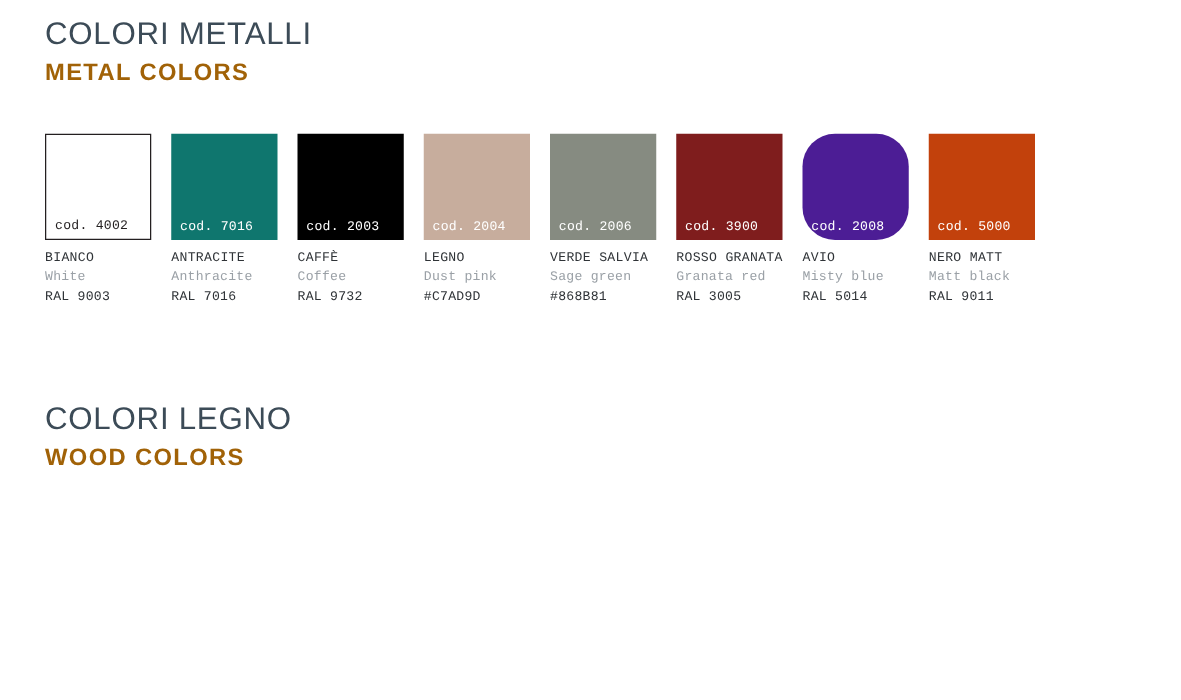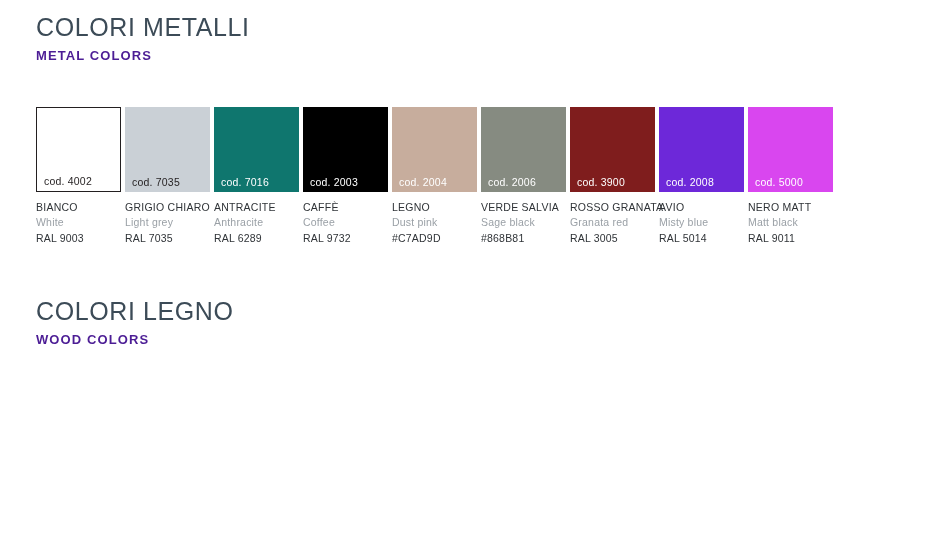--- a/index.html
+++ b/index.html
@@ -21,49 +21,50 @@
   }
 
   
   .section {
     position: absolute;
     left: 0;
     width: 895px;
     margin-left: 16px;
   }
   .section-metal { top: 0; }
-  .section-wood  { top: 284px; }
+  .section-wood  { top: 308px; }
 
   .section-head {
     padding-left: 20px;
   }
   .section-title {
     font-size: 25px;
     letter-spacing: 0.6px;
     color: #3c4b57;
     font-weight: normal;
     margin: 0;
     padding-top: 12px;
     line-height: 1.25;
   }
   .section-subtitle {
-    font-size: 13px;
+    font-size: 19px;
     letter-spacing: 1.1px;
-    color: #4c1d95;
+    color: #a16207;
     margin: 0;
     padding-top: 5px;
     line-height: 1.2;
   }
 
   
   .swatch-row {
     position: absolute;
     left: 20px;
     display: flex;
-    gap: 4px;
+    gap: 16px;
+    font-family: Liberation Mono, monospace;
   }
   .swatch-row-metal { top: 107px; }
 
   .swatch-cell {
     width: 85px;
   }
   .chip {
     position: relative;
     width: 85px;
     height: 85px;
@@ -127,39 +128,29 @@
         <div class="chip bordered" style="background-color: rgb(255, 255, 255);">
           <span class="chip-code dark">cod. 4002</span>
         </div>
         <div class="labels">
           <div class="label-name">BIANCO</div>
           <div class="label-desc">White</div>
           <div class="label-ral">RAL 9003</div>
         </div>
       </div>
 
-      <div class="swatch-cell">
-        <div class="chip" style="background-color: rgb(202, 208, 214);">
-          <span class="chip-code dark">cod. 7035</span>
-        </div>
-        <div class="labels">
-          <div class="label-name">GRIGIO CHIARO</div>
-          <div class="label-desc">Light grey</div>
-          <div class="label-ral">RAL 7035</div>
-        </div>
-      </div>
 
       <div class="swatch-cell">
         <div class="chip" style="background-color: #0f766e;">
           <span class="chip-code light">cod. 7016</span>
         </div>
         <div class="labels">
           <div class="label-name">ANTRACITE</div>
           <div class="label-desc">Anthracite</div>
-          <div class="label-ral">RAL 6289</div>
+          <div class="label-ral">RAL 7016</div>
         </div>
       </div>
 
       <div class="swatch-cell">
         <div class="chip" style="background-color: #000000;">
           <span class="chip-code light">cod. 2003</span>
         </div>
         <div class="labels">
           <div class="label-name">CAFFÈ</div>
           <div class="label-desc">Coffee</div>
@@ -177,49 +168,49 @@
           <div class="label-ral">#C7AD9D</div>
         </div>
       </div>
 
       <div class="swatch-cell">
         <div class="chip" style="background-color: rgb(134, 139, 129); text-align: center;">
           <span class="chip-code light">cod. 2006</span>
         </div>
         <div class="labels">
           <div class="label-name">VERDE SALVIA</div>
-          <div class="label-desc">Sage black</div>
+          <div class="label-desc">Sage green</div>
           <div class="label-ral">#868B81</div>
         </div>
       </div>
 
       <div class="swatch-cell">
         <div class="chip" style="background-color: #7f1d1d;">
           <span class="chip-code light">cod. 3900</span>
         </div>
         <div class="labels">
           <div class="label-name">ROSSO GRANATA</div>
           <div class="label-desc">Granata red</div>
           <div class="label-ral">RAL 3005</div>
         </div>
       </div>
 
       <div class="swatch-cell">
-        <div class="chip" style="background-color: #6d28d9;">
+        <div class="chip" style="background-color: #4c1d95; border-radius: 26px;">
           <span class="chip-code light">cod. 2008</span>
         </div>
         <div class="labels">
           <div class="label-name">AVIO</div>
           <div class="label-desc">Misty blue</div>
           <div class="label-ral">RAL 5014</div>
         </div>
       </div>
 
       <div class="swatch-cell">
-        <div class="chip" style="background-color: #d946ef;">
+        <div class="chip" style="background-color: #c2410c;">
           <span class="chip-code light">cod. 5000</span>
         </div>
         <div class="labels">
           <div class="label-name">NERO MATT</div>
           <div class="label-desc">Matt black</div>
           <div class="label-ral">RAL 9011</div>
         </div>
       </div>
 
     </div>

